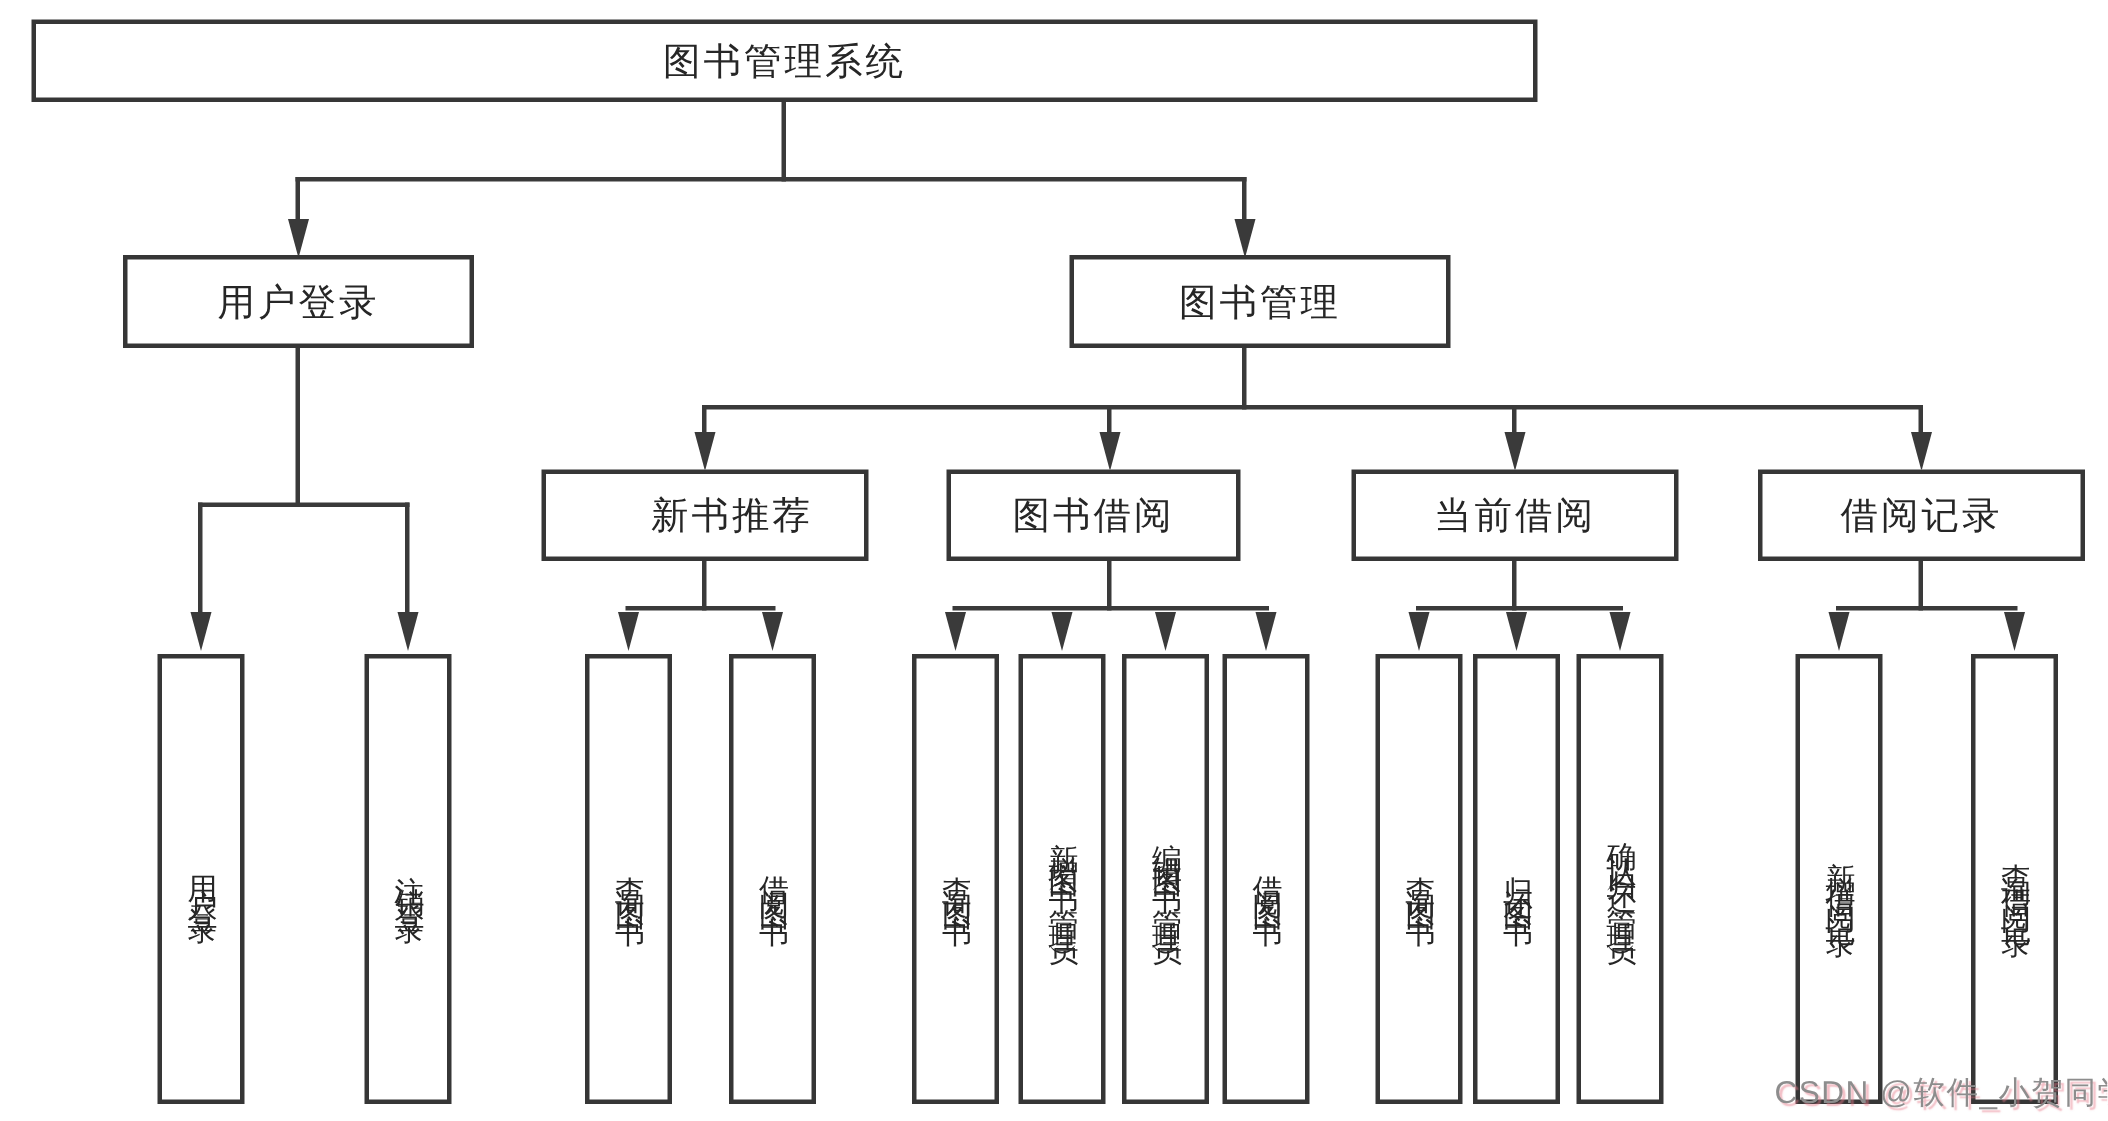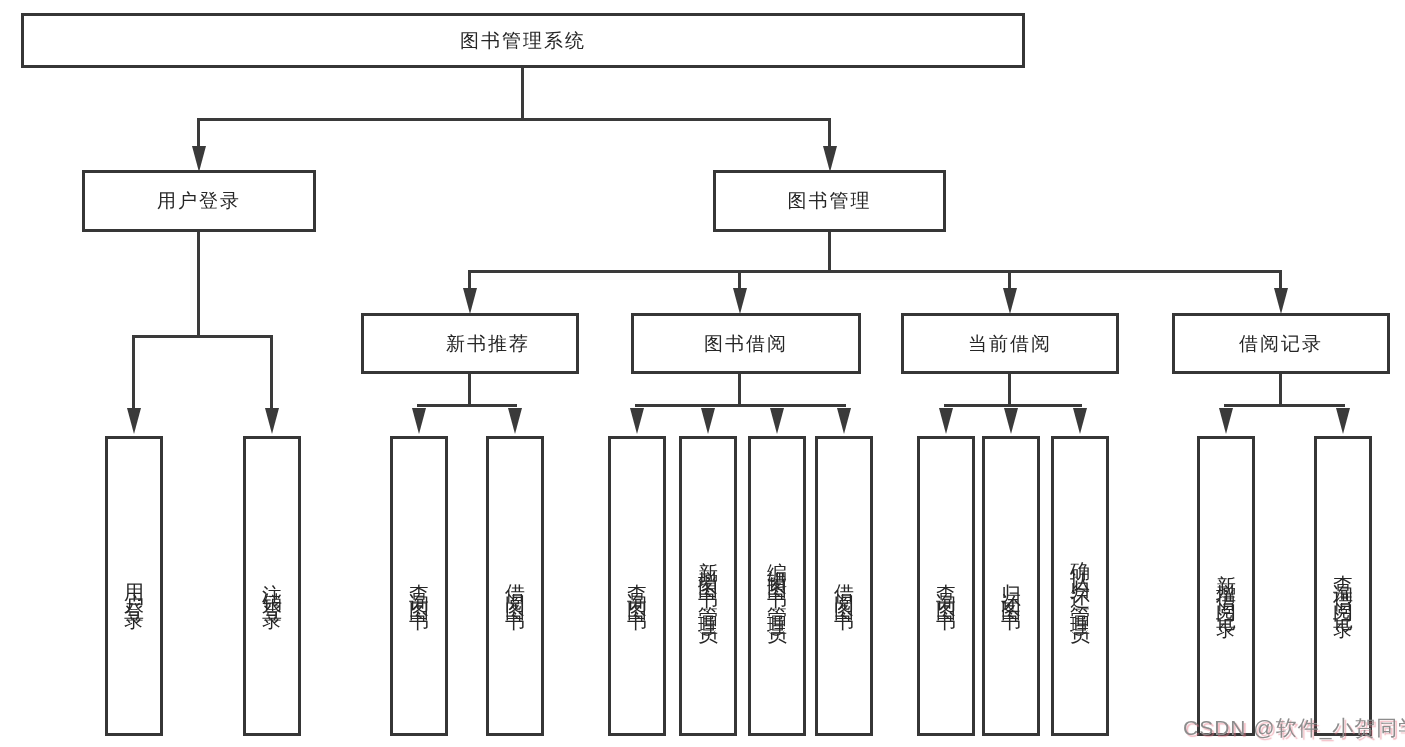--- a/index.html
+++ b/index.html
@@ -4,21 +4,21 @@
 <style>
   html,body { margin:0; padding:0; background:#ffffff; }
   .canvas {
     position:relative; width:1405px; height:747px; background:#ffffff;
     font-family:"Liberation Sans", sans-serif; color:#262626; overflow:hidden;
   }
   .box {
     position:absolute; box-sizing:border-box; background:#ffffff;
     border:3px solid #363636; display:flex; align-items:center; justify-content:center;
   }
-  .hlabel { font-size:19px; letter-spacing:2px; }
+  .hlabel { font-size:25px; letter-spacing:2px; }
   .leaf > span {
     writing-mode:vertical-rl; text-orientation:mixed;
     font-size:20px; letter-spacing:9px; line-height:1.15; white-space:nowrap;
   }
   .vl, .hl { position:absolute; background:#3a3a3a; }
   .vl { width:3px; }
   .hl { height:3px; }
   .ar {
     position:absolute; width:0; height:0;
     border-left:7px solid transparent; border-right:7px solid transparent;
@@ -78,24 +78,24 @@
   <div class="ar" style="left:837px; top:408px;"></div>
   <div class="ar" style="left:939px; top:408px;"></div>
   <div class="ar" style="left:1004px; top:408px;"></div>
   <div class="ar" style="left:1073px; top:408px;"></div>
   <div class="ar" style="left:1219px; top:408px;"></div>
   <div class="ar" style="left:1336px; top:408px;"></div>
 
   <div class="box hlabel" style="left:21px; top:13px; width:1004px; height:55px;">图书管理系统</div>
 
   <div class="box hlabel" style="left:82px; top:170px; width:234px; height:62px;">用户登录</div>
-  <div class="box hlabel" style="left:713px; top:170px; width:233px; height:62px;">图书管理</div>
+  <div class="box hlabel" style="left:713px; top:170px; width:254px; height:62px;">图书管理</div>
 
   <div class="box hlabel" style="left:361px; top:313px; width:218px; height:61px;padding-left:36px;">新书推荐</div>
-  <div class="box hlabel" style="left:631px; top:313px; width:230px; height:61px;">图书借阅</div>
+  <div class="box hlabel" style="left:631px; top:313px; width:196px; height:61px;">图书借阅</div>
   <div class="box hlabel" style="left:901px; top:313px; width:218px; height:61px;text-align:right;">当前借阅</div>
   <div class="box hlabel" style="left:1172px; top:313px; width:218px; height:61px;">借阅记录</div>
 
   <div class="box leaf" style="left:105px; top:436px; width:58px; height:300px;">
     <span>用户登录</span>
   </div>
   <div class="box leaf" style="left:243px; top:436px; width:58px; height:300px;">
     <span>注销登录</span>
   </div>
 

